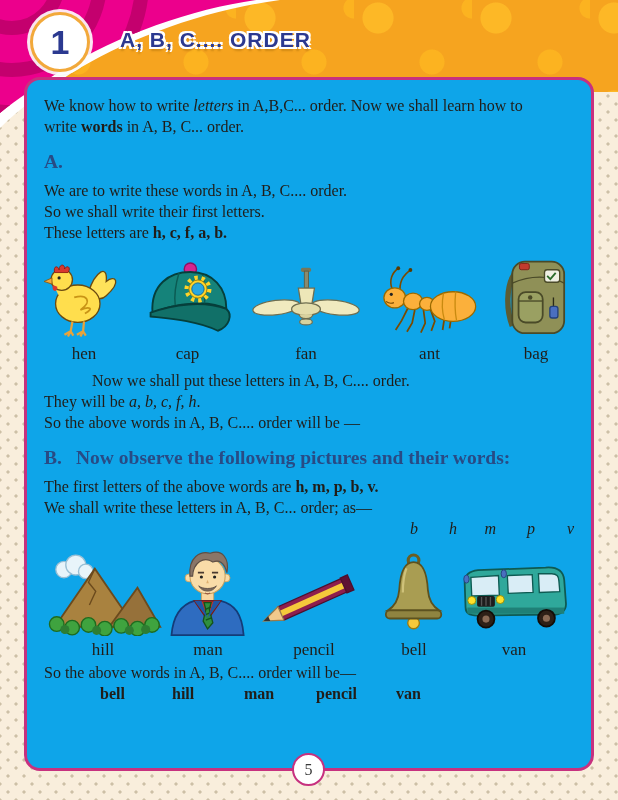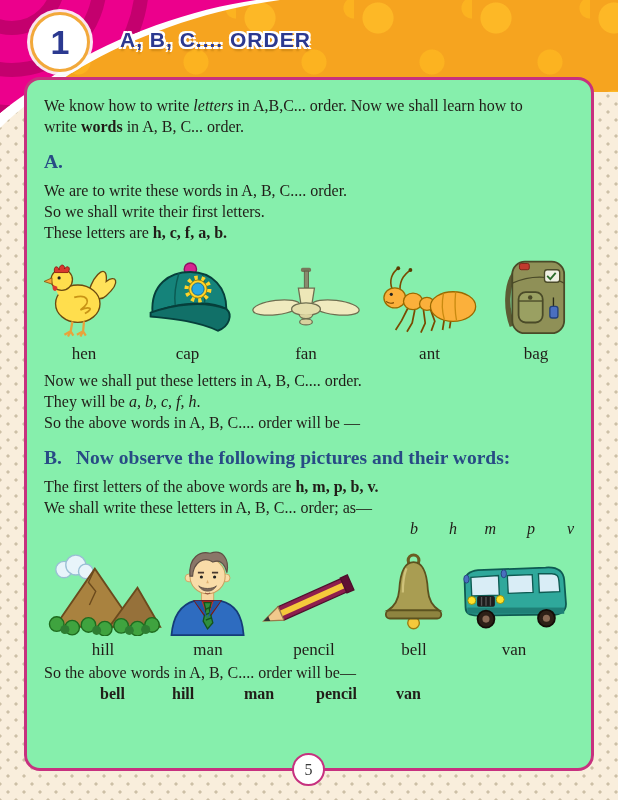--- a/index.html
+++ b/index.html
@@ -36,21 +36,21 @@
   .page-title {
     position:absolute; top:28px; left:120px; z-index:4;
     font-family:"Liberation Sans", sans-serif; font-weight:bold;
     font-size:21px; letter-spacing:1px; color:#2B3990;
     text-shadow:-2px -2px 0 #fff, 2px -2px 0 #fff, -2px 2px 0 #fff,
                  2px 2px 0 #fff, 0 4px 2px rgba(140,90,0,.35);
   }
   .content-box {
     position:absolute; top:77px; left:24px; z-index:5;
     width:570px; height:694px;
-    background:#86efac; border:3px solid #C7317F; border-radius:16px;
+    background:#0ea5e9; border:3px solid #C7317F; border-radius:16px;
     padding:15px 17px 0 17px;
     font-size:16px; line-height:21px; color:#211D18;
   }
   .content-box p { margin:0; }
   .bold { font-weight:bold; }
   .ital { font-style:italic; }
   .section-heading {
     display:flex; margin-top:12px; margin-bottom:6px;
     color:#284B85; font-weight:bold; font-size:19.5px; line-height:25px;
   }
@@ -201,21 +201,21 @@
           <path d="M23,52 h27" stroke="#4A4A28" stroke-width="1.5"></path>
           <circle cx="36" cy="48" r="2.5" fill="#4A4A28"></circle>
           <path d="M62,48 v10" stroke="#2a2a18" stroke-width="1.5"></path>
           <rect x="58" y="58" width="9" height="13" rx="2.5" fill="#4A6FC0" stroke="#23407A" stroke-width="1.5"></rect>
         </svg>
       </div>
       <div class="pic-label">bag</div>
     </div>
   </div>
 
-  <p style="margin-top:6px;">Now we shall put these letters in A, B, C.... order.</p>
+  <p style="margin-top:6px;margin-left:48px;">Now we shall put these letters in A, B, C.... order.</p>
   <p>
     <span>They will be </span><span class="ital">a, b, c, f, h</span><span>.</span>
   </p>
   <p>So the above words in A, B, C.... order will be —</p>
 
 
   <div class="section-heading">
     <span class="sec-label">B.</span>
     <span>Now observe the following pictures and their words:</span>
   </div>

